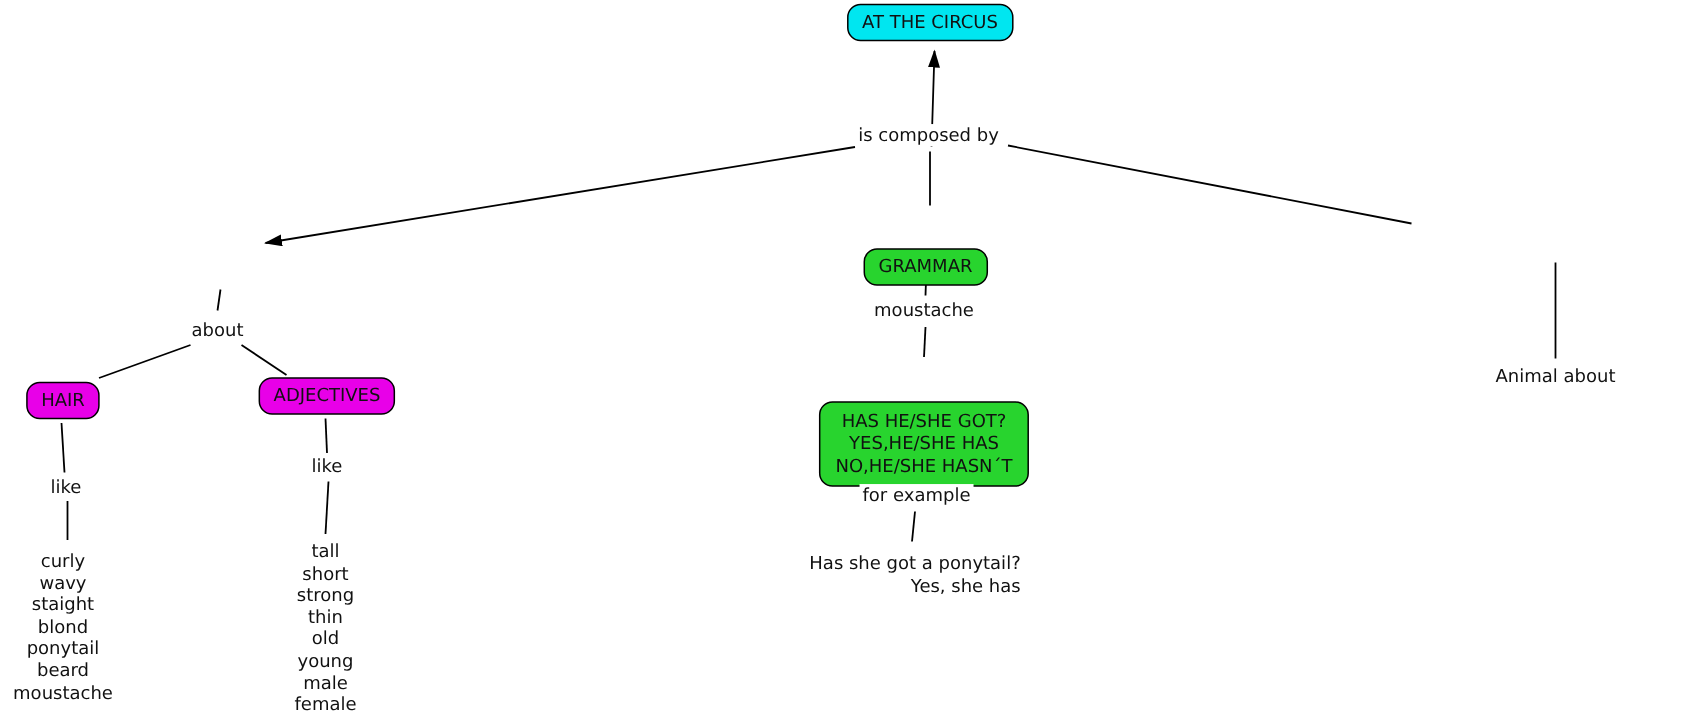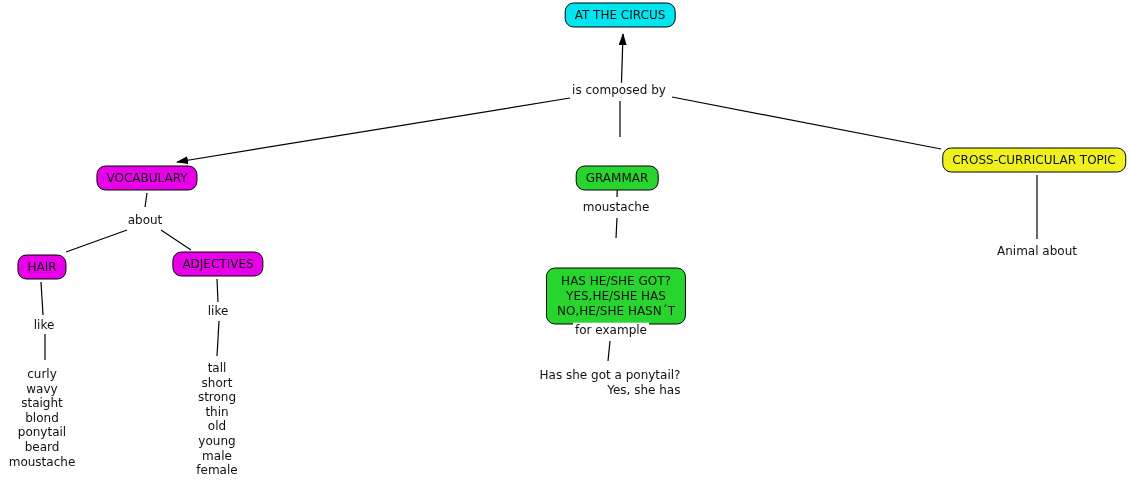--- a/index.html
+++ b/index.html
@@ -82,25 +82,23 @@
     <line x1="617" y1="218" x2="616" y2="238" stroke="#000" stroke-width="1.2"></line>
     <line x1="616" y1="304" x2="612" y2="319" stroke="#000" stroke-width="1.2"></line>
     <line x1="610" y1="341" x2="608" y2="361" stroke="#000" stroke-width="1.2"></line>
     <line x1="1037" y1="175" x2="1037" y2="239" stroke="#000" stroke-width="1.2"></line>
   </svg>
 
   <div class="node cyan" style="left:620px; top:15px;">AT THE CIRCUS</div>
 
   <div class="plain" style="left:619px; top:90px;">is composed by</div>
 
-  <div class="node magenta" style="left:147px; top:178px;">VOCABULARY</div>
 
   <div class="node green" style="left:617px; top:153px;">GRAMMAR</div>
 
-  <div class="node yellow" style="left:1034px; top:160px;">CROSS-CURRICULAR TOPIC</div>
 
   <div class="plain" style="left:145px; top:220px;">about</div>
 
   <div class="node magenta" style="left:42px; top:267px;">HAIR</div>
 
   <div class="node magenta" style="left:218px; top:264px;">ADJECTIVES</div>
 
   <div class="plain" style="left:44px; top:325px;">like</div>
 
   <div class="plain" style="left:218px; top:311px;">like</div>

